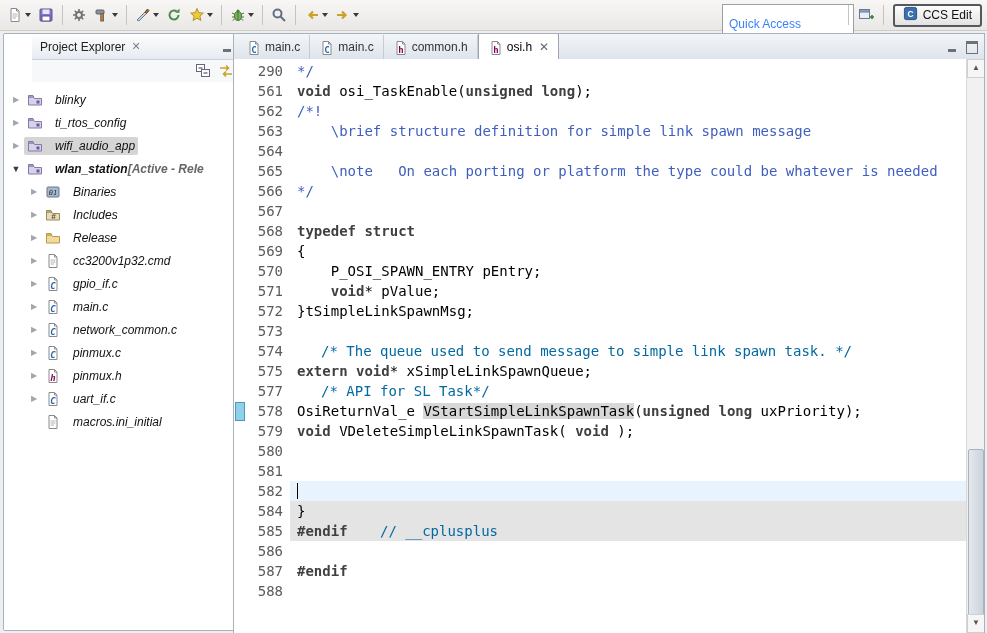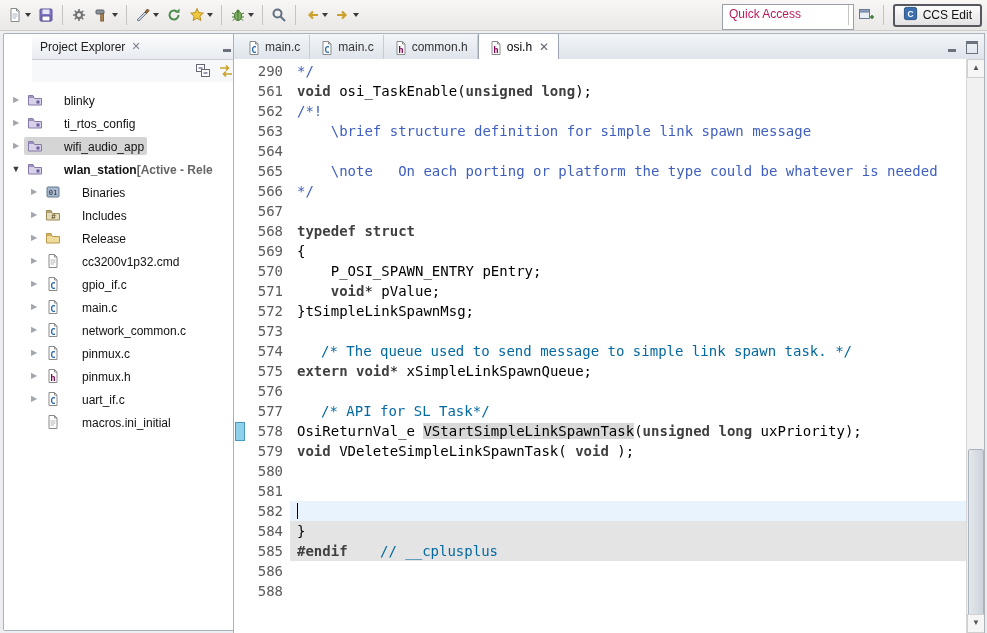--- a/index.html
+++ b/index.html
@@ -5,21 +5,21 @@
   html,body{margin:0;padding:0;}
   body{width:987px;height:633px;overflow:hidden;font-family:"Liberation Sans",sans-serif;background:#eceef2;}
   .window{position:relative;width:987px;height:633px;background:#eceef2;overflow:hidden;}
 
   
   .toolbar{position:absolute;top:0;left:0;right:0;height:30px;background:linear-gradient(#f8f7f6,#eae8e5);border-bottom:1px solid #cfcdc9;}
   .tb-icons{position:absolute;left:4px;top:3px;display:flex;align-items:center;gap:1px;height:24px;}
   .tb-btn{display:inline-flex;align-items:center;height:24px;padding:0 3px;border-radius:3px;}
   .tb-caret{width:0;height:0;border-left:3px solid transparent;border-right:3px solid transparent;border-top:4px solid #3a3a3a;margin-left:2px;}
   .tb-sep{display:inline-block;width:1px;height:20px;background:#c6c4c0;margin:0 4px;}
-  .quick-access{position:absolute;left:722px;top:4px;width:118px;height:20px;background:#fff;border:1px solid #9aa0a8;padding:2px 6px;font-size:12px;color:#be185d;line-height:15px;}
+  .quick-access{position:absolute;left:722px;top:4px;width:118px;height:20px;background:#fff;border:1px solid #9aa0a8;padding:12px 6px;font-size:12px;color:#3b82f6;line-height:15px;}
   .persp{position:absolute;right:5px;top:3px;display:flex;align-items:center;gap:5px;height:24px;}
   .persp-open{display:inline-flex;align-items:center;}
   .persp-btn{display:inline-flex;align-items:center;gap:5px;height:23px;padding:0 8px;border:2px solid #55595f;border-radius:3px;background:linear-gradient(#fdfdfd,#e2e2e2);font-size:12px;color:#111;font-family:"Liberation Sans",sans-serif;}
 
   
   .wb{display:inline-block;width:11px;height:10px;position:relative;}
   .wb-min::after{content:"";position:absolute;left:1px;bottom:1px;width:8px;height:3px;background:#6a727c;}
   .wb-max{border:1px solid #6a727c;border-top:3px solid #6a727c;width:10px;height:9px;}
 
   
@@ -30,24 +30,24 @@
   .view-close{font-size:11px;color:#7a828c;}
   .view-btns{position:absolute;right:6px;top:7px;display:flex;gap:8px;align-items:center;}
   .view-toolbar{height:22px;border-bottom:1px solid #e2e6ea;display:flex;justify-content:flex-end;align-items:center;gap:7px;padding:0 8px;background:#f7f8fa;}
   .vt-btn{display:inline-flex;align-items:center;}
   .tree{position:absolute;top:48px;left:0;right:0;bottom:0;overflow:hidden;padding-top:6px;background:#fff;}
   .titem{display:flex;align-items:center;height:23px;font-size:12px;color:#111;white-space:nowrap;}
   .titem .arrow{width:16px;flex:0 0 16px;text-align:center;font-size:8px;color:#a0a6ac;}
   .titem.exp .arrow{color:#3a3a3a;font-size:9px;}
   .lvl0{padding-left:4px;}
   .lvl1{padding-left:22px;}
-  .lblwrap{display:inline-flex;align-items:flex-end;padding:1px 3px;border-radius:2px;}
+  .lblwrap{display:inline-flex;align-items:center;padding:1px 3px;border-radius:2px;font-style:italic;}
   .lblwrap.sel{background:#d5d5d5;}
   .lblwrap.bold{font-weight:bold;}
-  .ticon{width:16px;height:16px;margin-right:21px;flex:0 0 16px;}
+  .ticon{width:16px;height:16px;margin-right:12px;flex:0 0 16px;}
   .tsuffix{color:#666;}
 
   .sash{position:absolute;left:230px;top:33px;width:3px;bottom:0;}
 
   
   .editor{position:absolute;left:233px;top:33px;right:2px;bottom:0;background:#fff;border:1px solid #a9b1bb;border-bottom:none;overflow:hidden;}
   .tabbar{height:25px;background:linear-gradient(#f3f6f9,#dee4eb);border-bottom:1px solid #b8c0ca;position:relative;}
   .tabs{display:flex;align-items:flex-end;height:25px;padding-left:3px;}
   .etab{display:inline-flex;align-items:center;gap:5px;height:24px;padding:0 9px;font-size:12px;color:#333;border-right:1px solid #c6ccd4;}
   .etab.active{background:#fff;border:1px solid #9ba4b0;border-bottom:1px solid #fff;border-radius:2px 2px 0 0;margin-bottom:-1px;color:#000;height:25px;}
@@ -439,30 +439,30 @@
           <div class="cline"><span class="cgut"></span><span class="cnum">566</span><span class="ctxt"><span class="seg-d">*/</span></span></div>
           <div class="cline"><span class="cgut"></span><span class="cnum">567</span><span class="ctxt"></span></div>
           <div class="cline"><span class="cgut"></span><span class="cnum">568</span><span class="ctxt"><span class="seg-k">typedef struct</span></span></div>
           <div class="cline"><span class="cgut"></span><span class="cnum">569</span><span class="ctxt"><span class="seg-p">{</span></span></div>
           <div class="cline"><span class="cgut"></span><span class="cnum">570</span><span class="ctxt"><span class="seg-p">    P_OSI_SPAWN_ENTRY pEntry;</span></span></div>
           <div class="cline"><span class="cgut"></span><span class="cnum">571</span><span class="ctxt"><span class="seg-p">    </span><span class="seg-k">void</span><span class="seg-p">* pValue;</span></span></div>
           <div class="cline"><span class="cgut"></span><span class="cnum">572</span><span class="ctxt"><span class="seg-p">}tSimpleLinkSpawnMsg;</span></span></div>
           <div class="cline"><span class="cgut"></span><span class="cnum">573</span><span class="ctxt"></span></div>
           <div class="cline"><span class="cgut"></span><span class="cnum">574</span><span class="ctxt"><span class="seg-c">/* The queue used to send message to simple link spawn task. */</span></span></div>
           <div class="cline"><span class="cgut"></span><span class="cnum">575</span><span class="ctxt"><span class="seg-k">extern</span><span class="seg-p"> </span><span class="seg-k">void</span><span class="seg-p">* xSimpleLinkSpawnQueue;</span></span></div>
-          <div class="cline"><span class="cgut"></span><span class="cnum">576</span><span class="ctxt"></span></div>
           <div class="cline"><span class="cgut"></span><span class="cnum">577</span><span class="ctxt"><span class="seg-c">/* API for SL Task*/</span></span></div>
           <div class="cline"><span class="cgut"><span class="gmark"></span></span><span class="cnum">578</span><span class="ctxt"><span class="seg-p">OsiReturnVal_e </span><span class="seg-o">VStartSimpleLinkSpawnTask</span><span class="seg-p">(</span><span class="seg-k">unsigned long</span><span class="seg-p"> uxPriority);</span></span></div>
           <div class="cline"><span class="cgut"></span><span class="cnum">579</span><span class="ctxt"><span class="seg-k">void</span><span class="seg-p"> VDeleteSimpleLinkSpawnTask( </span><span class="seg-k">void</span><span class="seg-p"> );</span></span></div>
           <div class="cline"><span class="cgut"></span><span class="cnum">580</span><span class="ctxt"></span></div>
           <div class="cline"><span class="cgut"></span><span class="cnum">581</span><span class="ctxt"></span></div>
           <div class="cline bg-current"><span class="cgut"></span><span class="cnum">582</span><span class="ctxt"><span class="caret"></span></span></div>
           <div class="cline bg-inactive"><span class="cgut"></span><span class="cnum">584</span><span class="ctxt"><span class="seg-p">}</span></span></div>
           <div class="cline bg-inactive"><span class="cgut"></span><span class="cnum">585</span><span class="ctxt"><span class="seg-k">#endif</span><span class="seg-p"> </span><span class="seg-c">// __cplusplus</span></span></div>
           <div class="cline"><span class="cgut"></span><span class="cnum">586</span><span class="ctxt"></span></div>
+          <div class="cline"><span class="cgut"></span><span class="cnum">587</span><span class="ctxt"><span class="seg-k">#endif</span></span></div>
           <div class="cline"><span class="cgut"></span><span class="cnum">588</span><span class="ctxt"></span></div>
         </div>
       <div class="vscroll">
         <div class="sarrow sup">▲</div>
         <div class="sthumb"></div>
         <div class="sarrow sdown">▼</div>
       </div>
     </div>
   </div>
 

